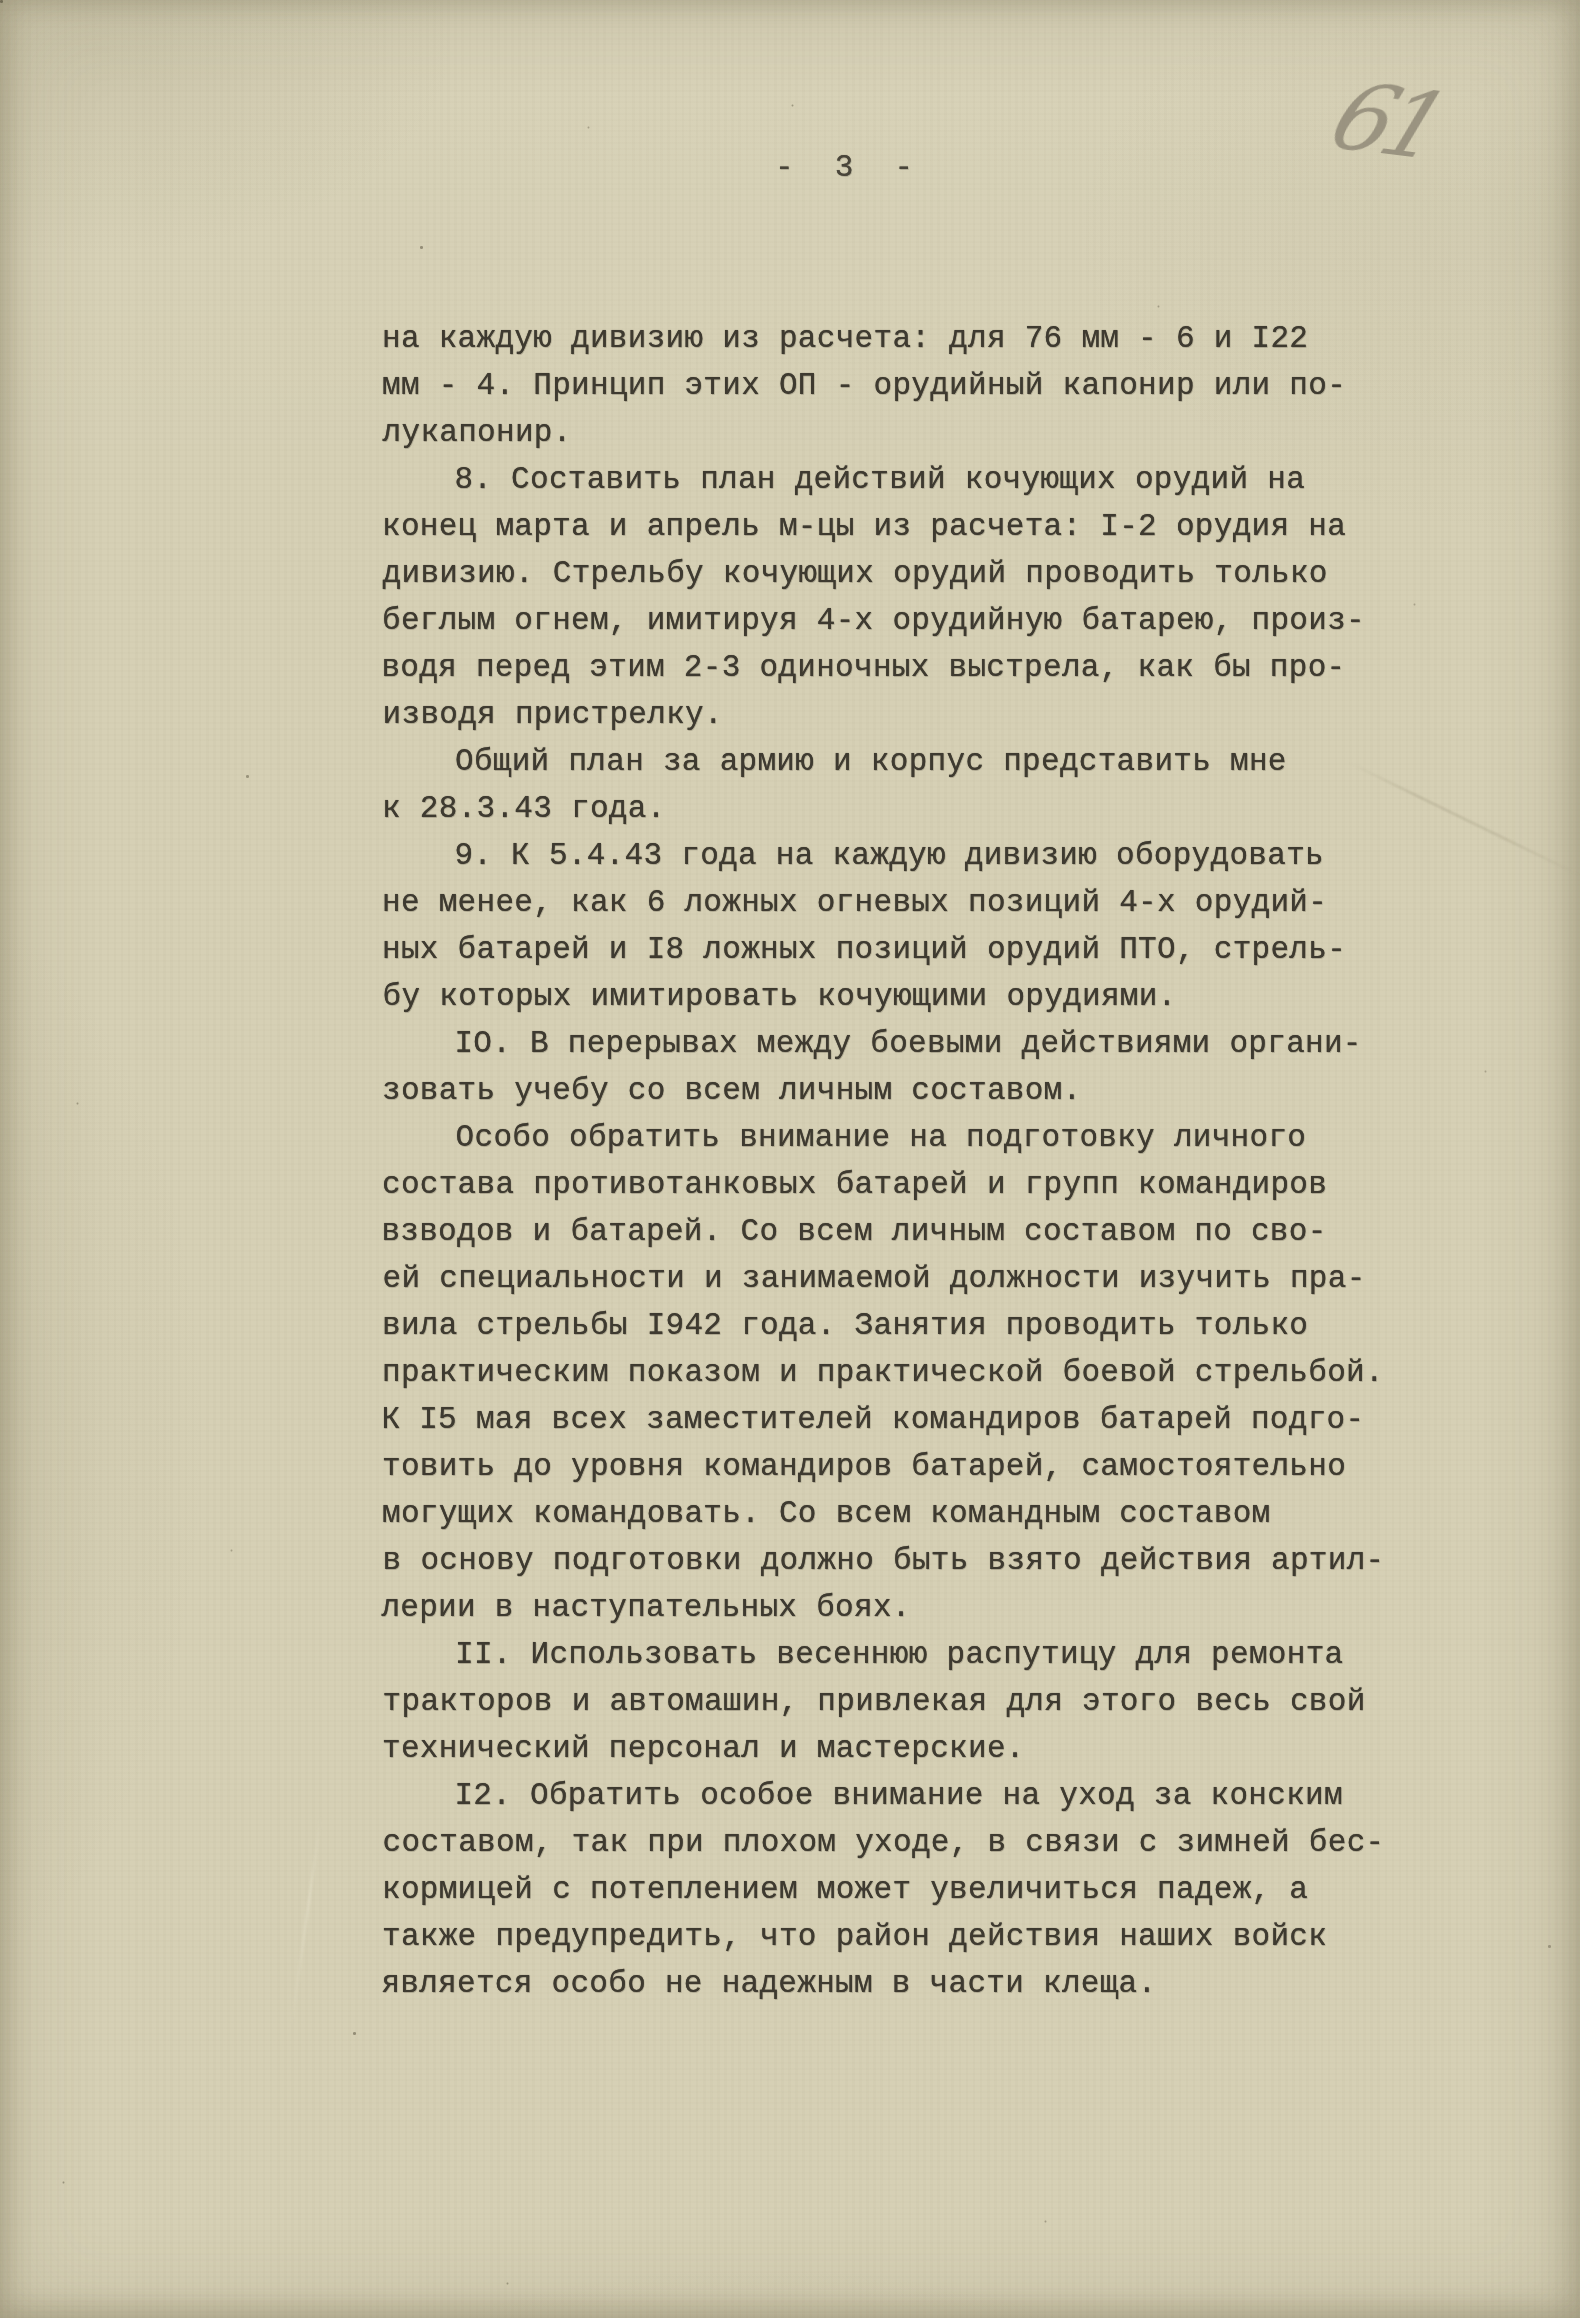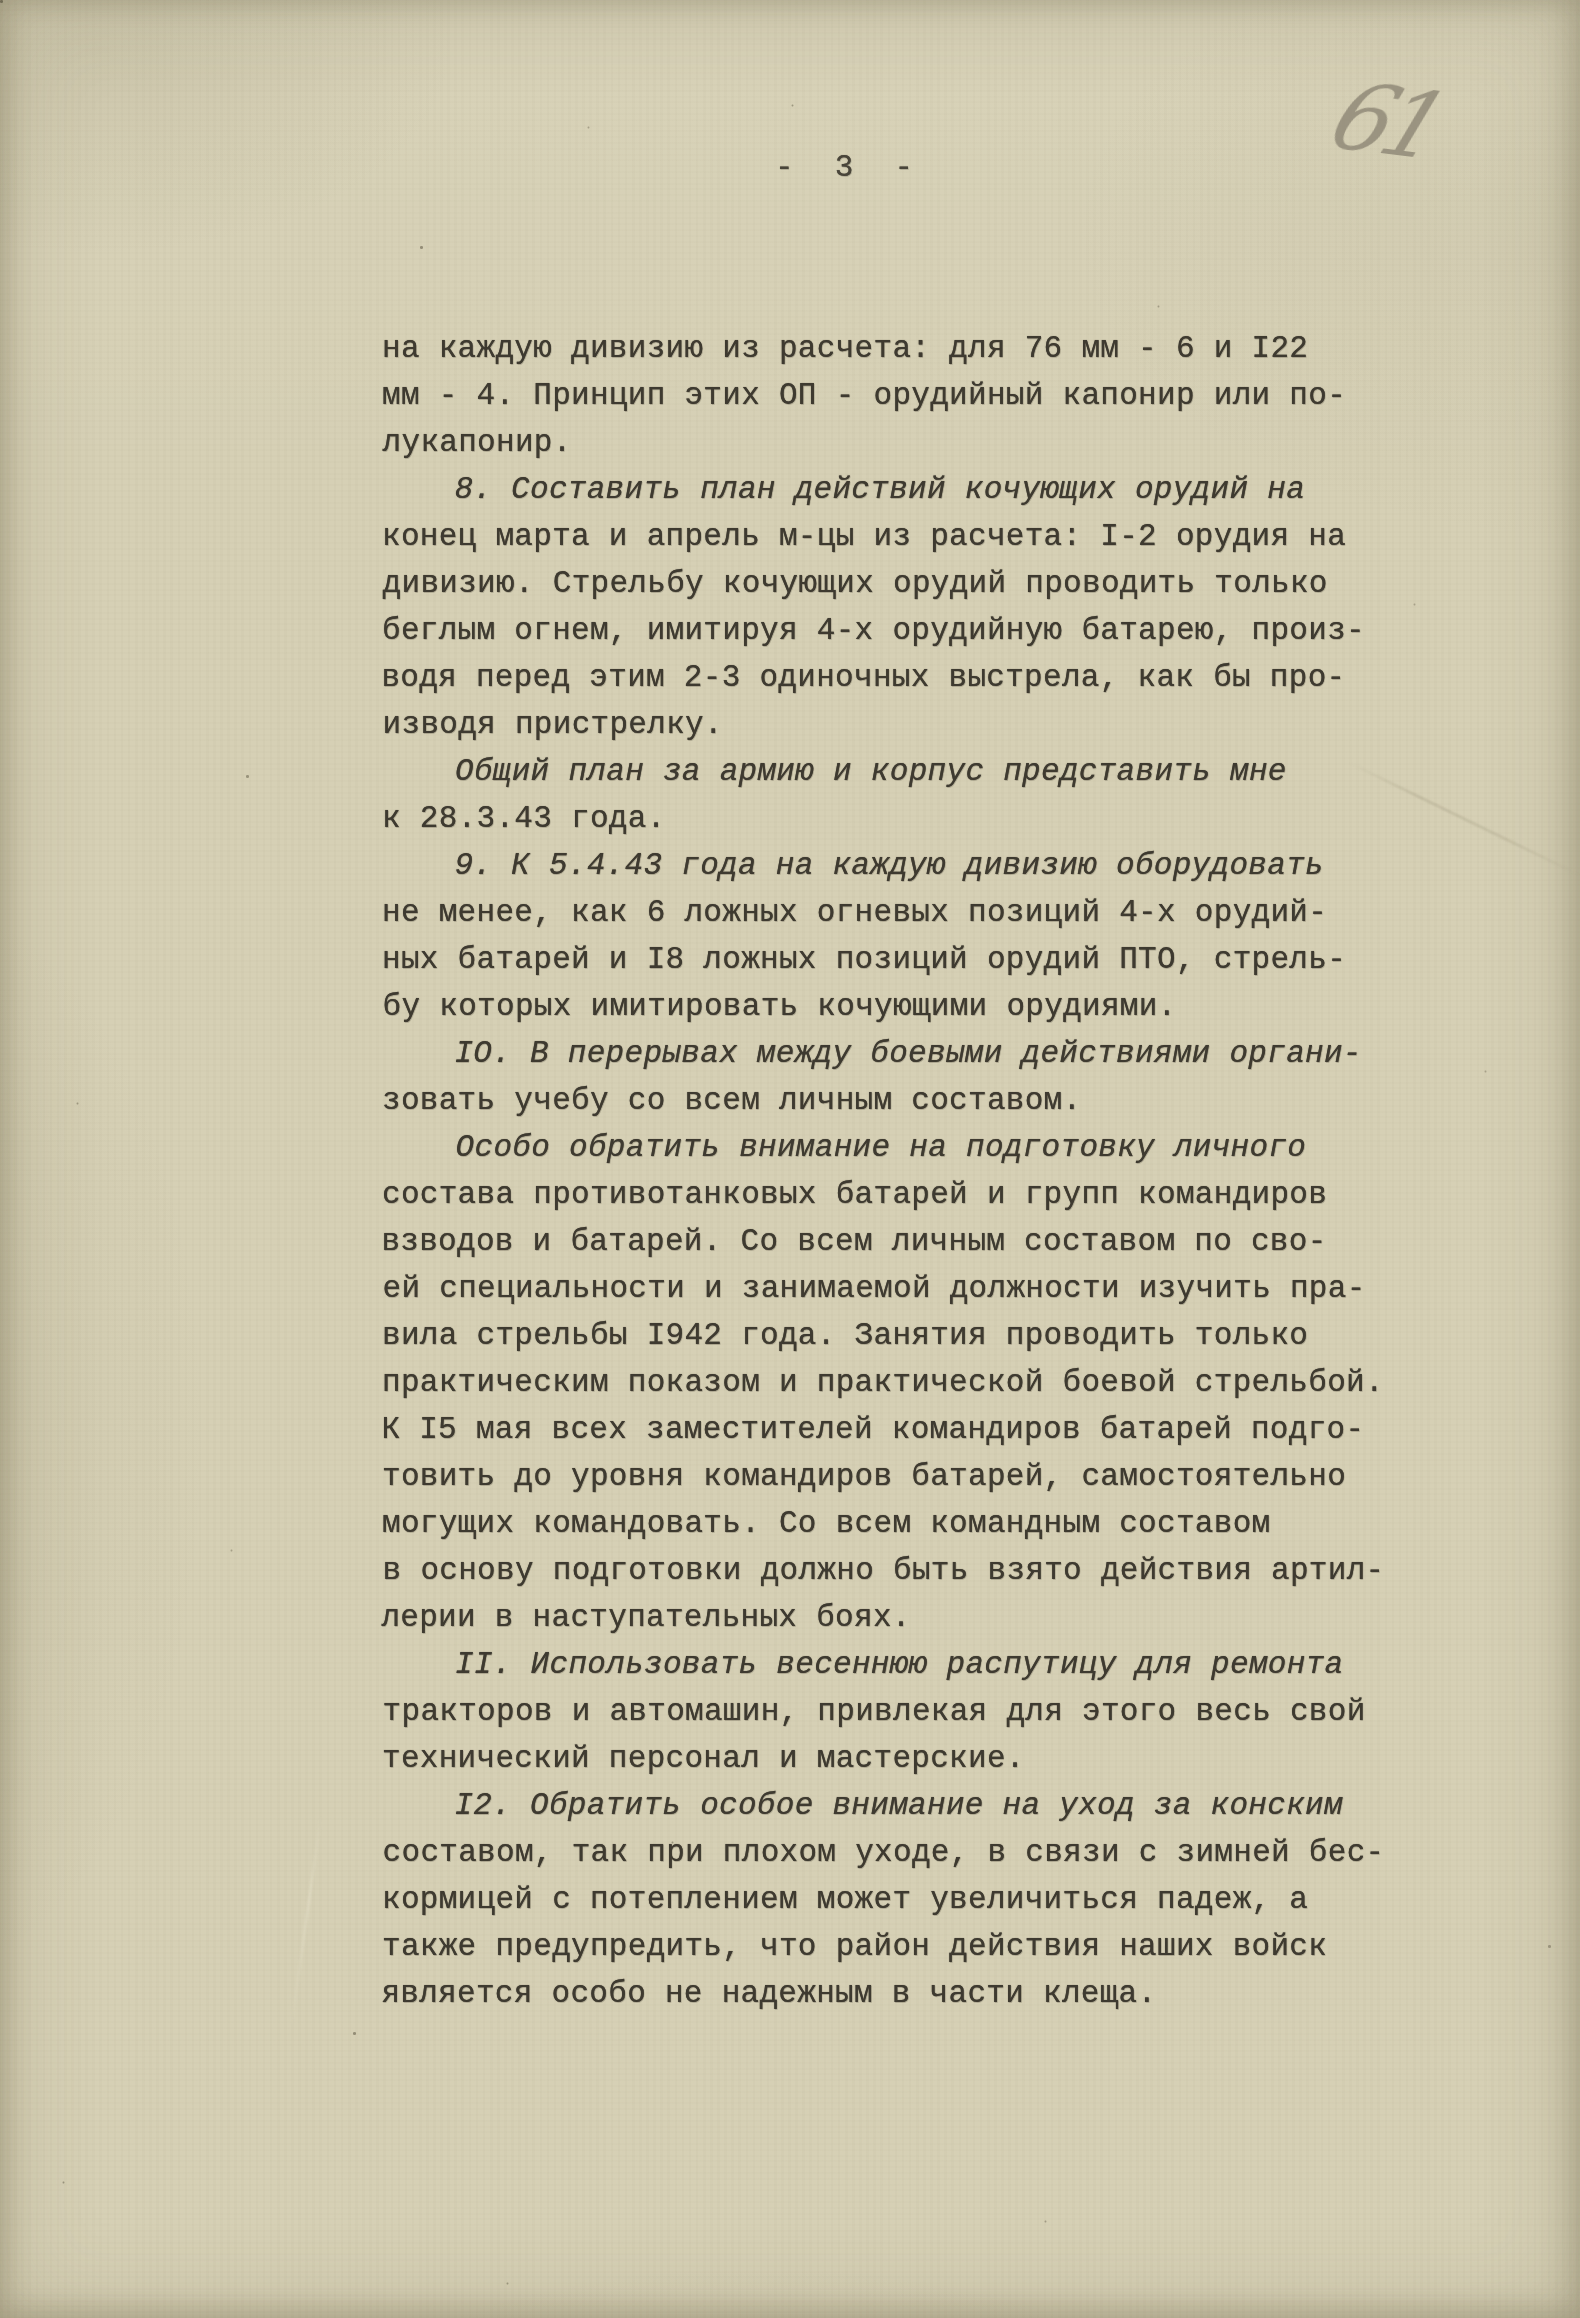--- a/index.html
+++ b/index.html
@@ -56,32 +56,32 @@
     letter-spacing:-9px;
     transform:rotate(7deg) skewX(-14deg);
     opacity:.78;
     filter:blur(0.5px);
     text-align:center;
   }
 
   
   .text-block{
     position:absolute;
-    left:382px;top:325px;
+    left:382px;top:315px;
     width:1050px;
     font-size:31px;
     line-height:47px;
     letter-spacing:0.3px;
     color:var(--ink);
     white-space:pre;
     text-shadow:0 0 0.8px rgba(50,46,36,.85), 0.7px 0.8px 0.4px rgba(50,46,36,.18);
     filter:blur(0.2px);
   }
   .text-block .line{height:47px;}
-  .text-block .line.indent{padding-left:73px;font-style:italic;}
+  .text-block .line.indent{padding-left:73px;}
   
   .text-block .line:nth-child(3n){transform:translateX(0.6px);}
   .text-block .line:nth-child(4n){transform:translateX(-0.6px);}
 
   
   .specks{position:absolute;inset:0;pointer-events:none;}
   .specks::before{
     content:"";
     position:absolute;left:0;top:0;width:2.6px;height:2.6px;border-radius:50%;
     background:rgba(70,64,46,.55);

